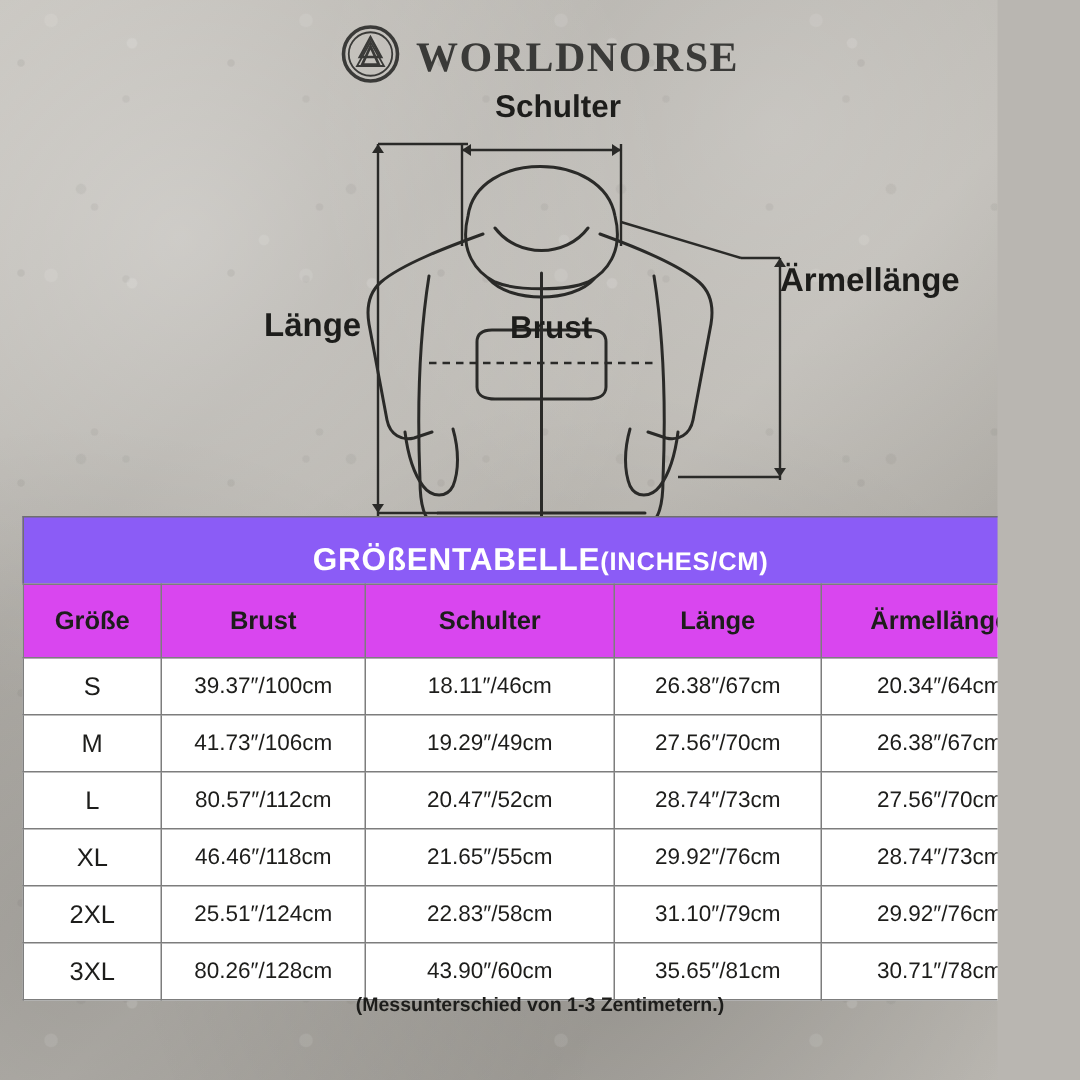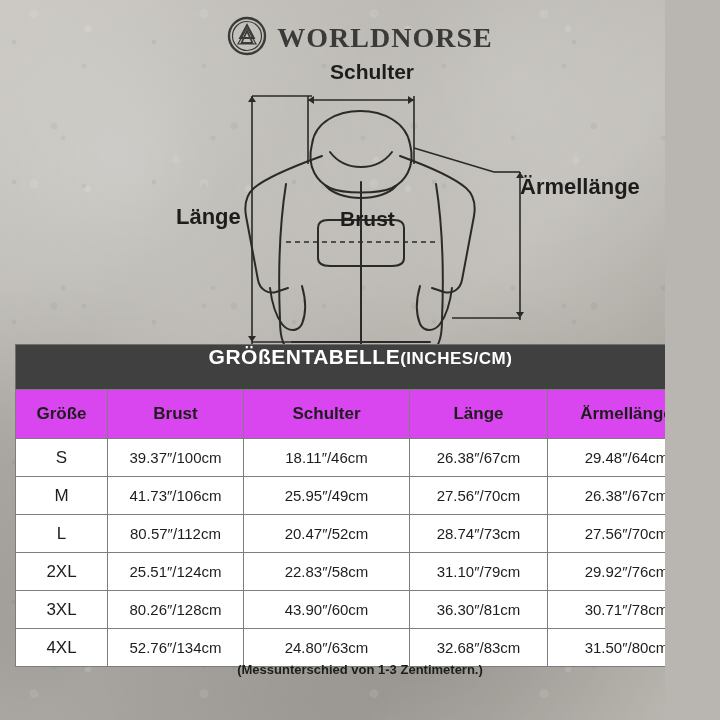--- a/index.html
+++ b/index.html
@@ -97,24 +97,24 @@
     z-index: 6;
   }
   table.sizes {
     width: 690px;
     border-collapse: collapse;
     background: #ffffff;
     table-layout: fixed;
   }
   table.sizes caption {
     caption-side: top;
-    background: #404040;
+    background: #8b5cf6;
     color: #ffffff;
     height: 44px;
-    line-height: 24px;
+    line-height: 57px;
     font-size: 21px;
     font-weight: bold;
     letter-spacing: .5px;
     border: 1px solid #6f6f6f;
     border-bottom: none;
   }
   .cap-small { font-size: 17px; font-weight: bold; }
   table.sizes th, table.sizes td {
     border: 1px solid #7d7d7d;
     text-align: center;
@@ -245,56 +245,56 @@
           <th>Länge</th>
           <th>Ärmellänge</th>
         </tr>
       </thead>
       <tbody>
         <tr>
           <td class="size-col">S</td>
           <td>39.37″/100cm</td>
           <td>18.11″/46cm</td>
           <td>26.38″/67cm</td>
-          <td>29.48″/64cm</td>
+          <td>20.34″/64cm</td>
         </tr>
         <tr>
           <td class="size-col">M</td>
           <td>41.73″/106cm</td>
-          <td>25.95″/49cm</td>
+          <td>19.29″/49cm</td>
           <td>27.56″/70cm</td>
           <td>26.38″/67cm</td>
         </tr>
         <tr>
           <td class="size-col">L</td>
           <td>80.57″/112cm</td>
           <td>20.47″/52cm</td>
           <td>28.74″/73cm</td>
           <td>27.56″/70cm</td>
         </tr>
         <tr>
+          <td class="size-col">XL</td>
+          <td>46.46″/118cm</td>
+          <td>21.65″/55cm</td>
+          <td>29.92″/76cm</td>
+          <td>28.74″/73cm</td>
+        </tr>
+        <tr>
           <td class="size-col">2XL</td>
           <td>25.51″/124cm</td>
           <td>22.83″/58cm</td>
           <td>31.10″/79cm</td>
           <td>29.92″/76cm</td>
         </tr>
         <tr>
           <td class="size-col">3XL</td>
           <td>80.26″/128cm</td>
           <td>43.90″/60cm</td>
-          <td>36.30″/81cm</td>
+          <td>35.65″/81cm</td>
           <td>30.71″/78cm</td>
-        </tr>
-        <tr>
-          <td class="size-col">4XL</td>
-          <td>52.76″/134cm</td>
-          <td>24.80″/63cm</td>
-          <td>32.68″/83cm</td>
-          <td>31.50″/80cm</td>
         </tr>
       </tbody>
     </table>
   </div>
 
   <div class="footnote">(Messunterschied von 1-3 Zentimetern.)</div>
 
 </div>
 
 </body></html>

